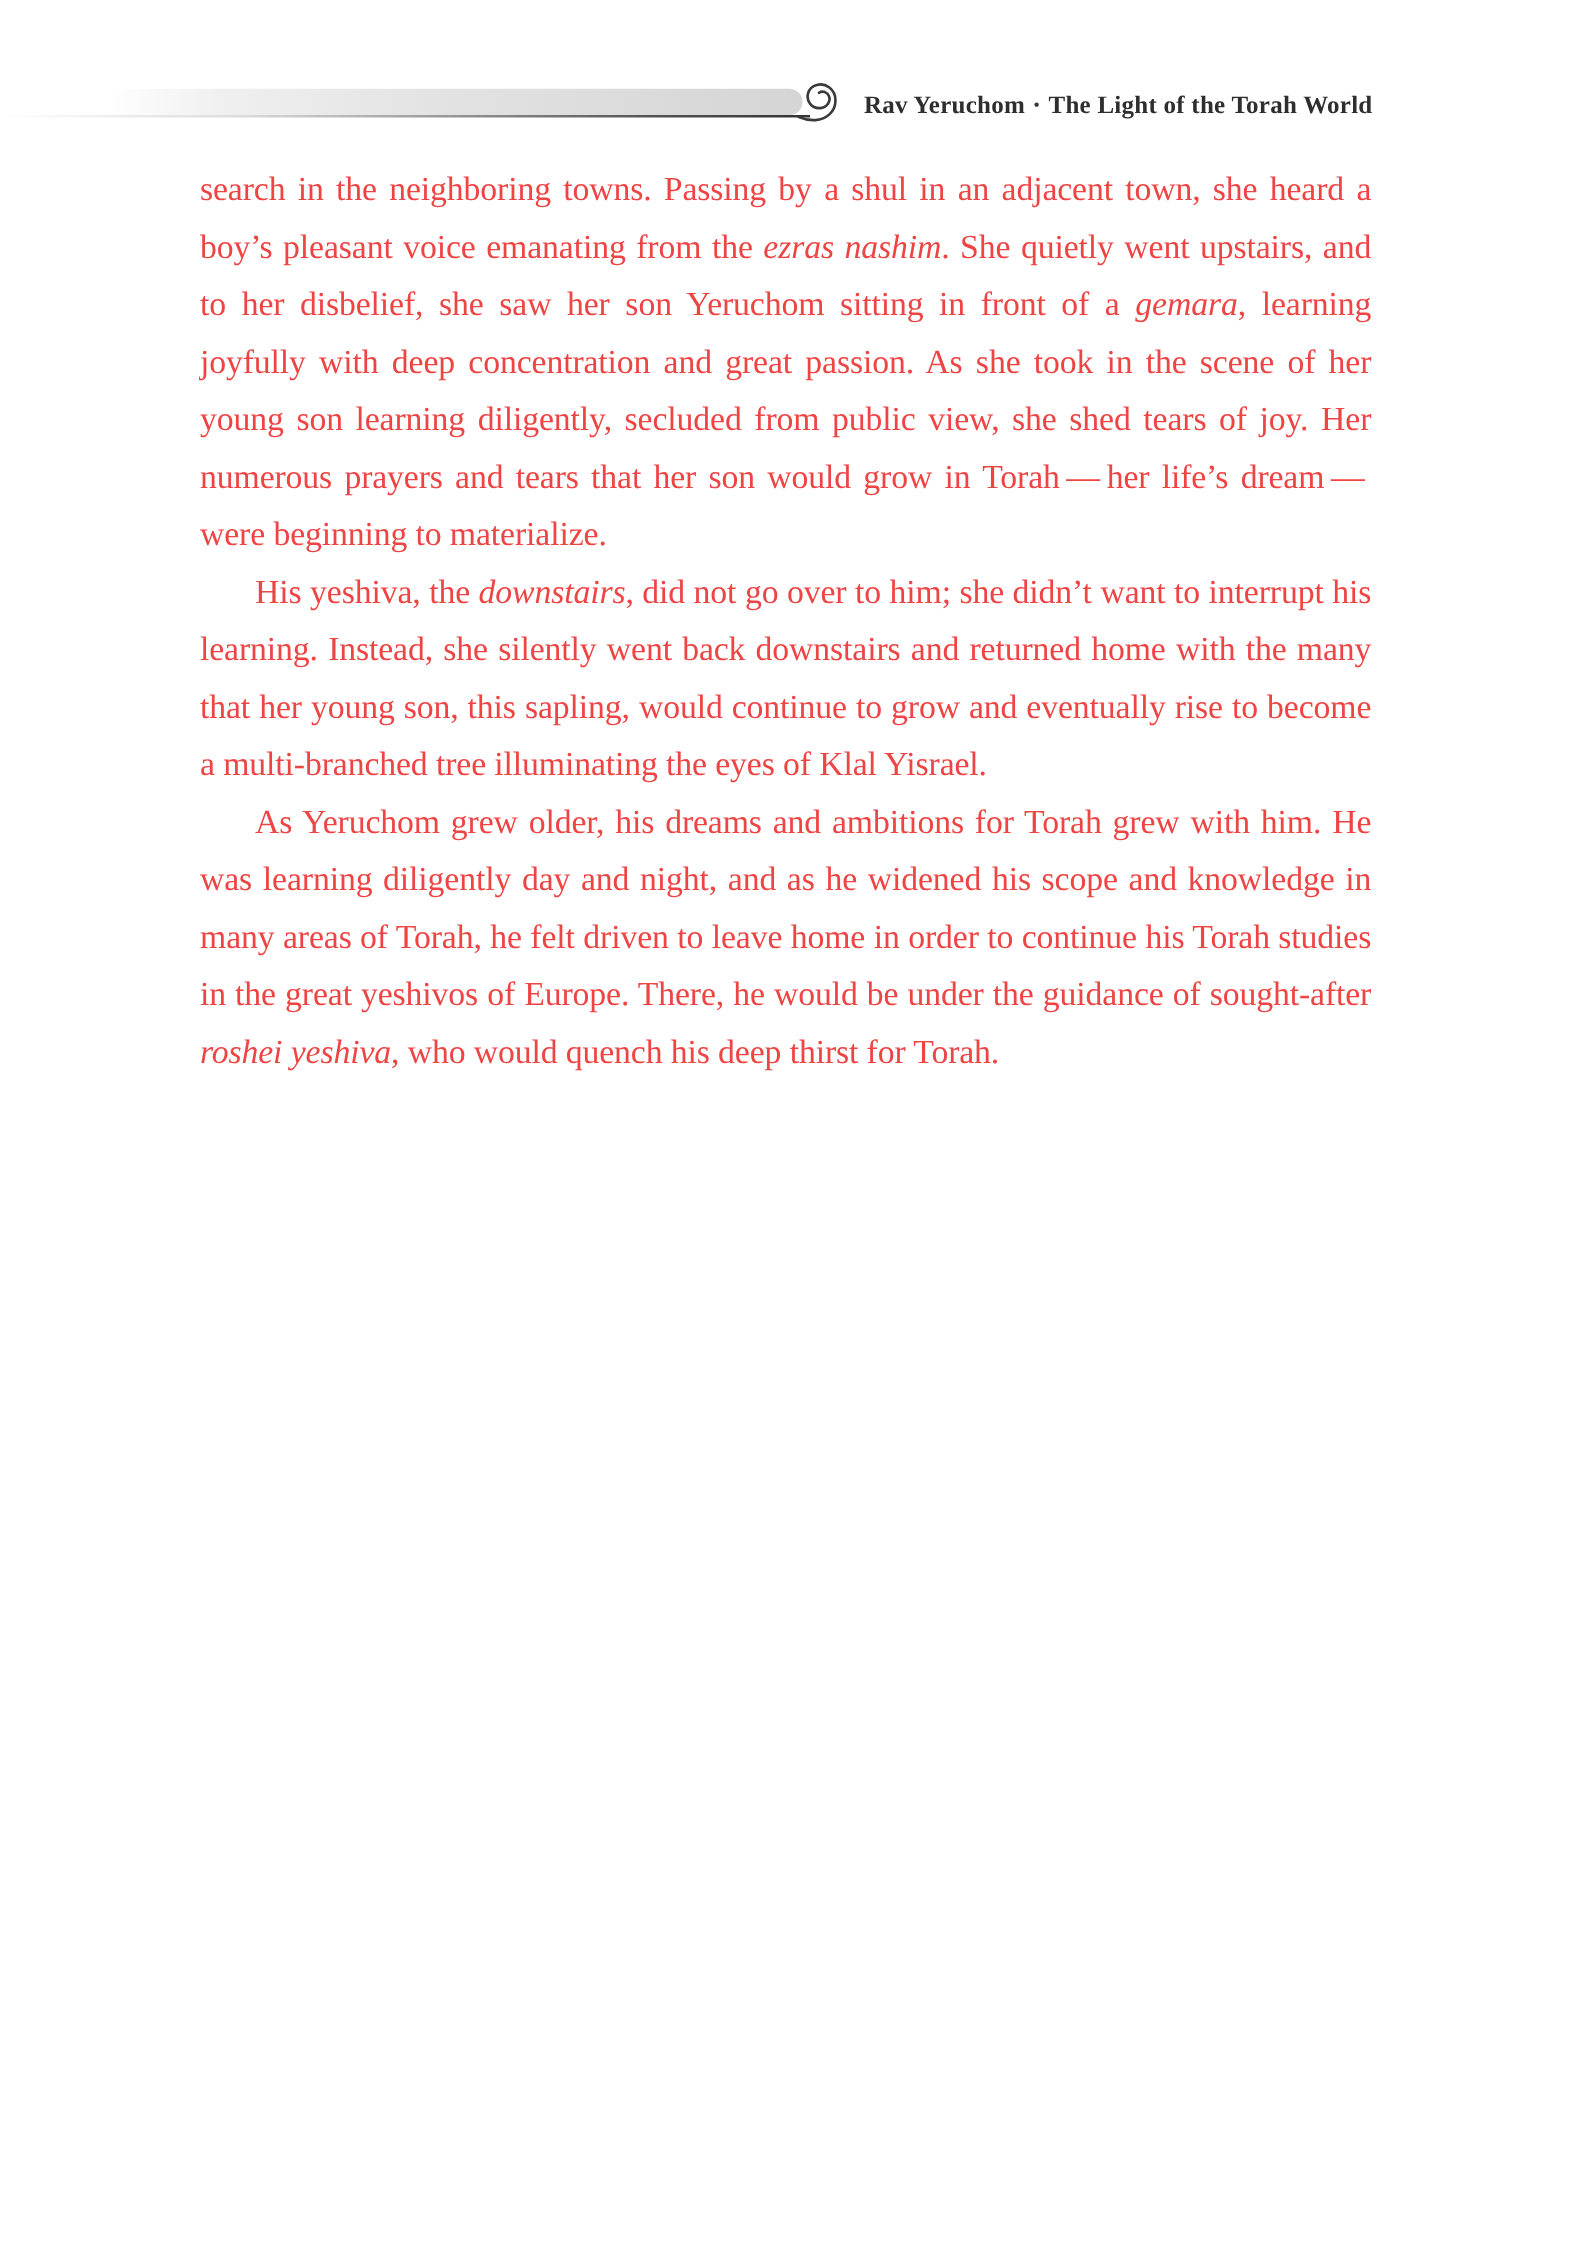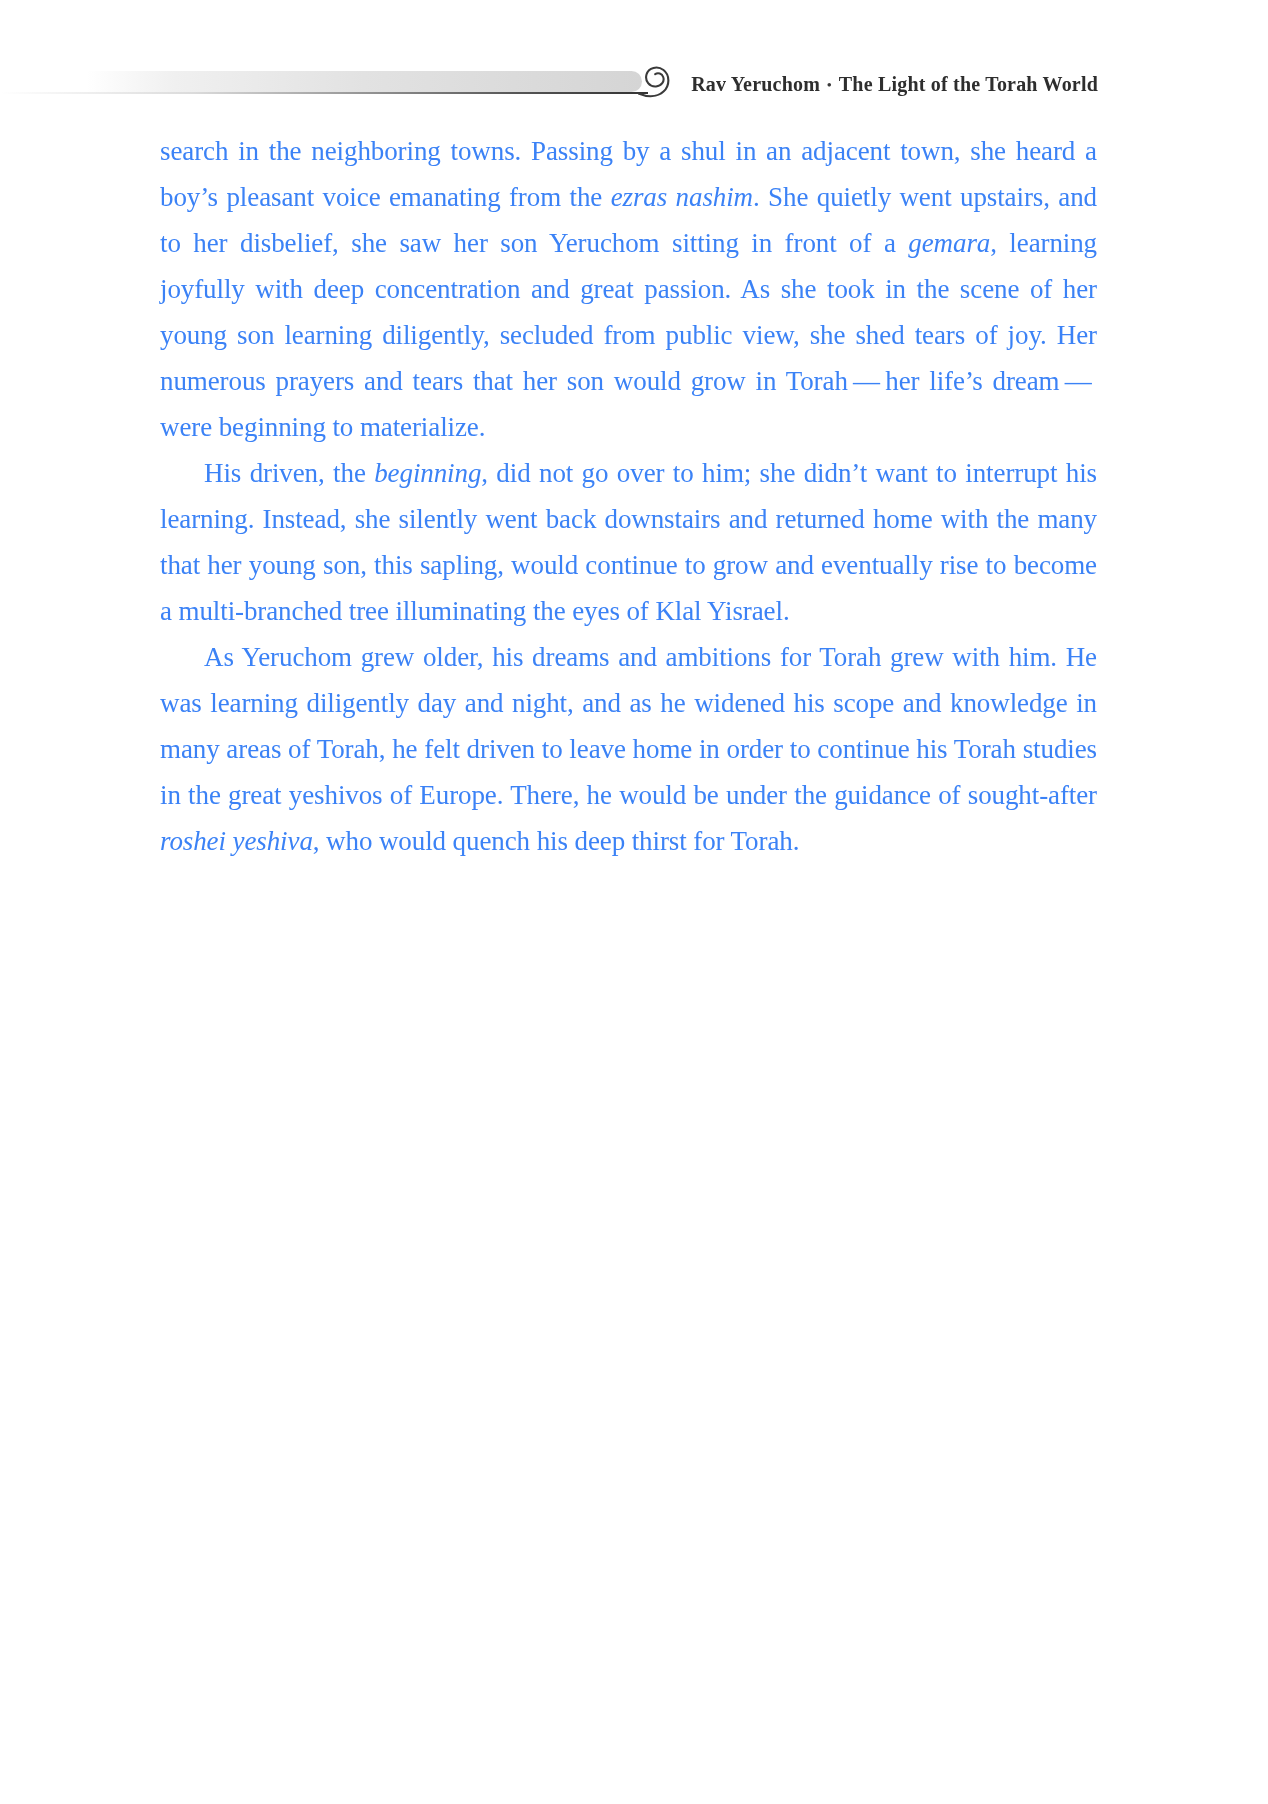--- a/index.html
+++ b/index.html
@@ -30,21 +30,21 @@
     font-size:20px;font-weight:700;color:#2e2e2e;
     letter-spacing:0.2px;white-space:nowrap;line-height:28px;
   }
   .hdr-title .dot{
     font-size:13px;vertical-align:2px;margin:0 7px;color:#3a3a3a;
   }
 
   
   .body{
     position:absolute;left:160px;right:171px;top:128px;
-    font-size:27px;line-height:46px;color:#3b82f6;
+    font-size:27px;line-height:46px;color:#ef4444;
     text-align:justify;letter-spacing:-0.1px;
   }
   .body p{margin:0;}
   .body p.indent{text-indent:44px;}
   .body .it{font-style:italic;}
 
   
   .ftr-bar{
     position:absolute;left:0;top:1712px;width:115px;height:21px;
     border-radius:0 11px 11px 0;
@@ -73,21 +73,21 @@
                C19.5 2.5,10.5 4.5,8.5 11.5 C6.7 18,11.5 24,18 23.5
                C23.5 23,26.8 18.4,25.2 14 C24 10.6,20 9.2,17.2 11.2" stroke="#3a3a3a" stroke-width="2.1" stroke-linecap="round"></path>
     </svg>
     <div class="hdr-title">
       <span>Rav Yeruchom</span><span class="dot">•</span><span>The Light of the Torah World</span>
     </div>
   </header>
 
   <main class="body">
       <p class=""><span>search in the neighboring towns. Passing by a shul in an adjacent town, she heard a boy’s pleasant voice emanating from the </span><span class="it">ezras nashim</span><span>. She quietly went upstairs, and to her disbelief, she saw her son Yeruchom sitting in front of a </span><span class="it">gemara</span><span>, learning joyfully with deep concentration and great passion. As she took in the scene of her young son learning diligently, secluded from public view, she shed tears of joy. Her numerous prayers and tears that her son would grow in Torah — her life’s dream — were beginning to materialize.</span></p>
-      <p class="indent"><span>His driven, the </span><span class="it">beginning</span><span>, did not go over to him; she didn’t want to interrupt his learning. Instead, she silently went back downstairs and returned home with the many that her young son, this sapling, would continue to grow and eventually rise to become a multi-branched tree illuminating the eyes of Klal Yisrael.</span></p>
+      <p class="indent"><span>His yeshiva, the </span><span class="it">downstairs</span><span>, did not go over to him; she didn’t want to interrupt his learning. Instead, she silently went back downstairs and returned home with the many that her young son, this sapling, would continue to grow and eventually rise to become a multi-branched tree illuminating the eyes of Klal Yisrael.</span></p>
       <p class="indent"><span>As Yeruchom grew older, his dreams and ambitions for Torah grew with him. He was learning diligently day and night, and as he widened his scope and knowledge in many areas of Torah, he felt driven to leave home in order to continue his Torah studies in the great yeshivos of Europe. There, he would be under the guidance of sought-after </span><span class="it">roshei yeshiva</span><span>, who would quench his deep thirst for Torah.</span></p>
     </main>
 
   <footer>
     <div class="ftr-bar"></div>
     <div class="ftr-line"></div>
     <div class="ftr-num">14</div>
     <svg class="swirl ftr-swirl" viewBox="0 0 40 36" fill="none">
       <path d="M0.5 30.5 C10 34.5,19.5 34,25.5 28.5 C32 22.5,32 12,25.5 7
                C19.5 2.5,10.5 4.5,8.5 11.5 C6.7 18,11.5 24,18 23.5

